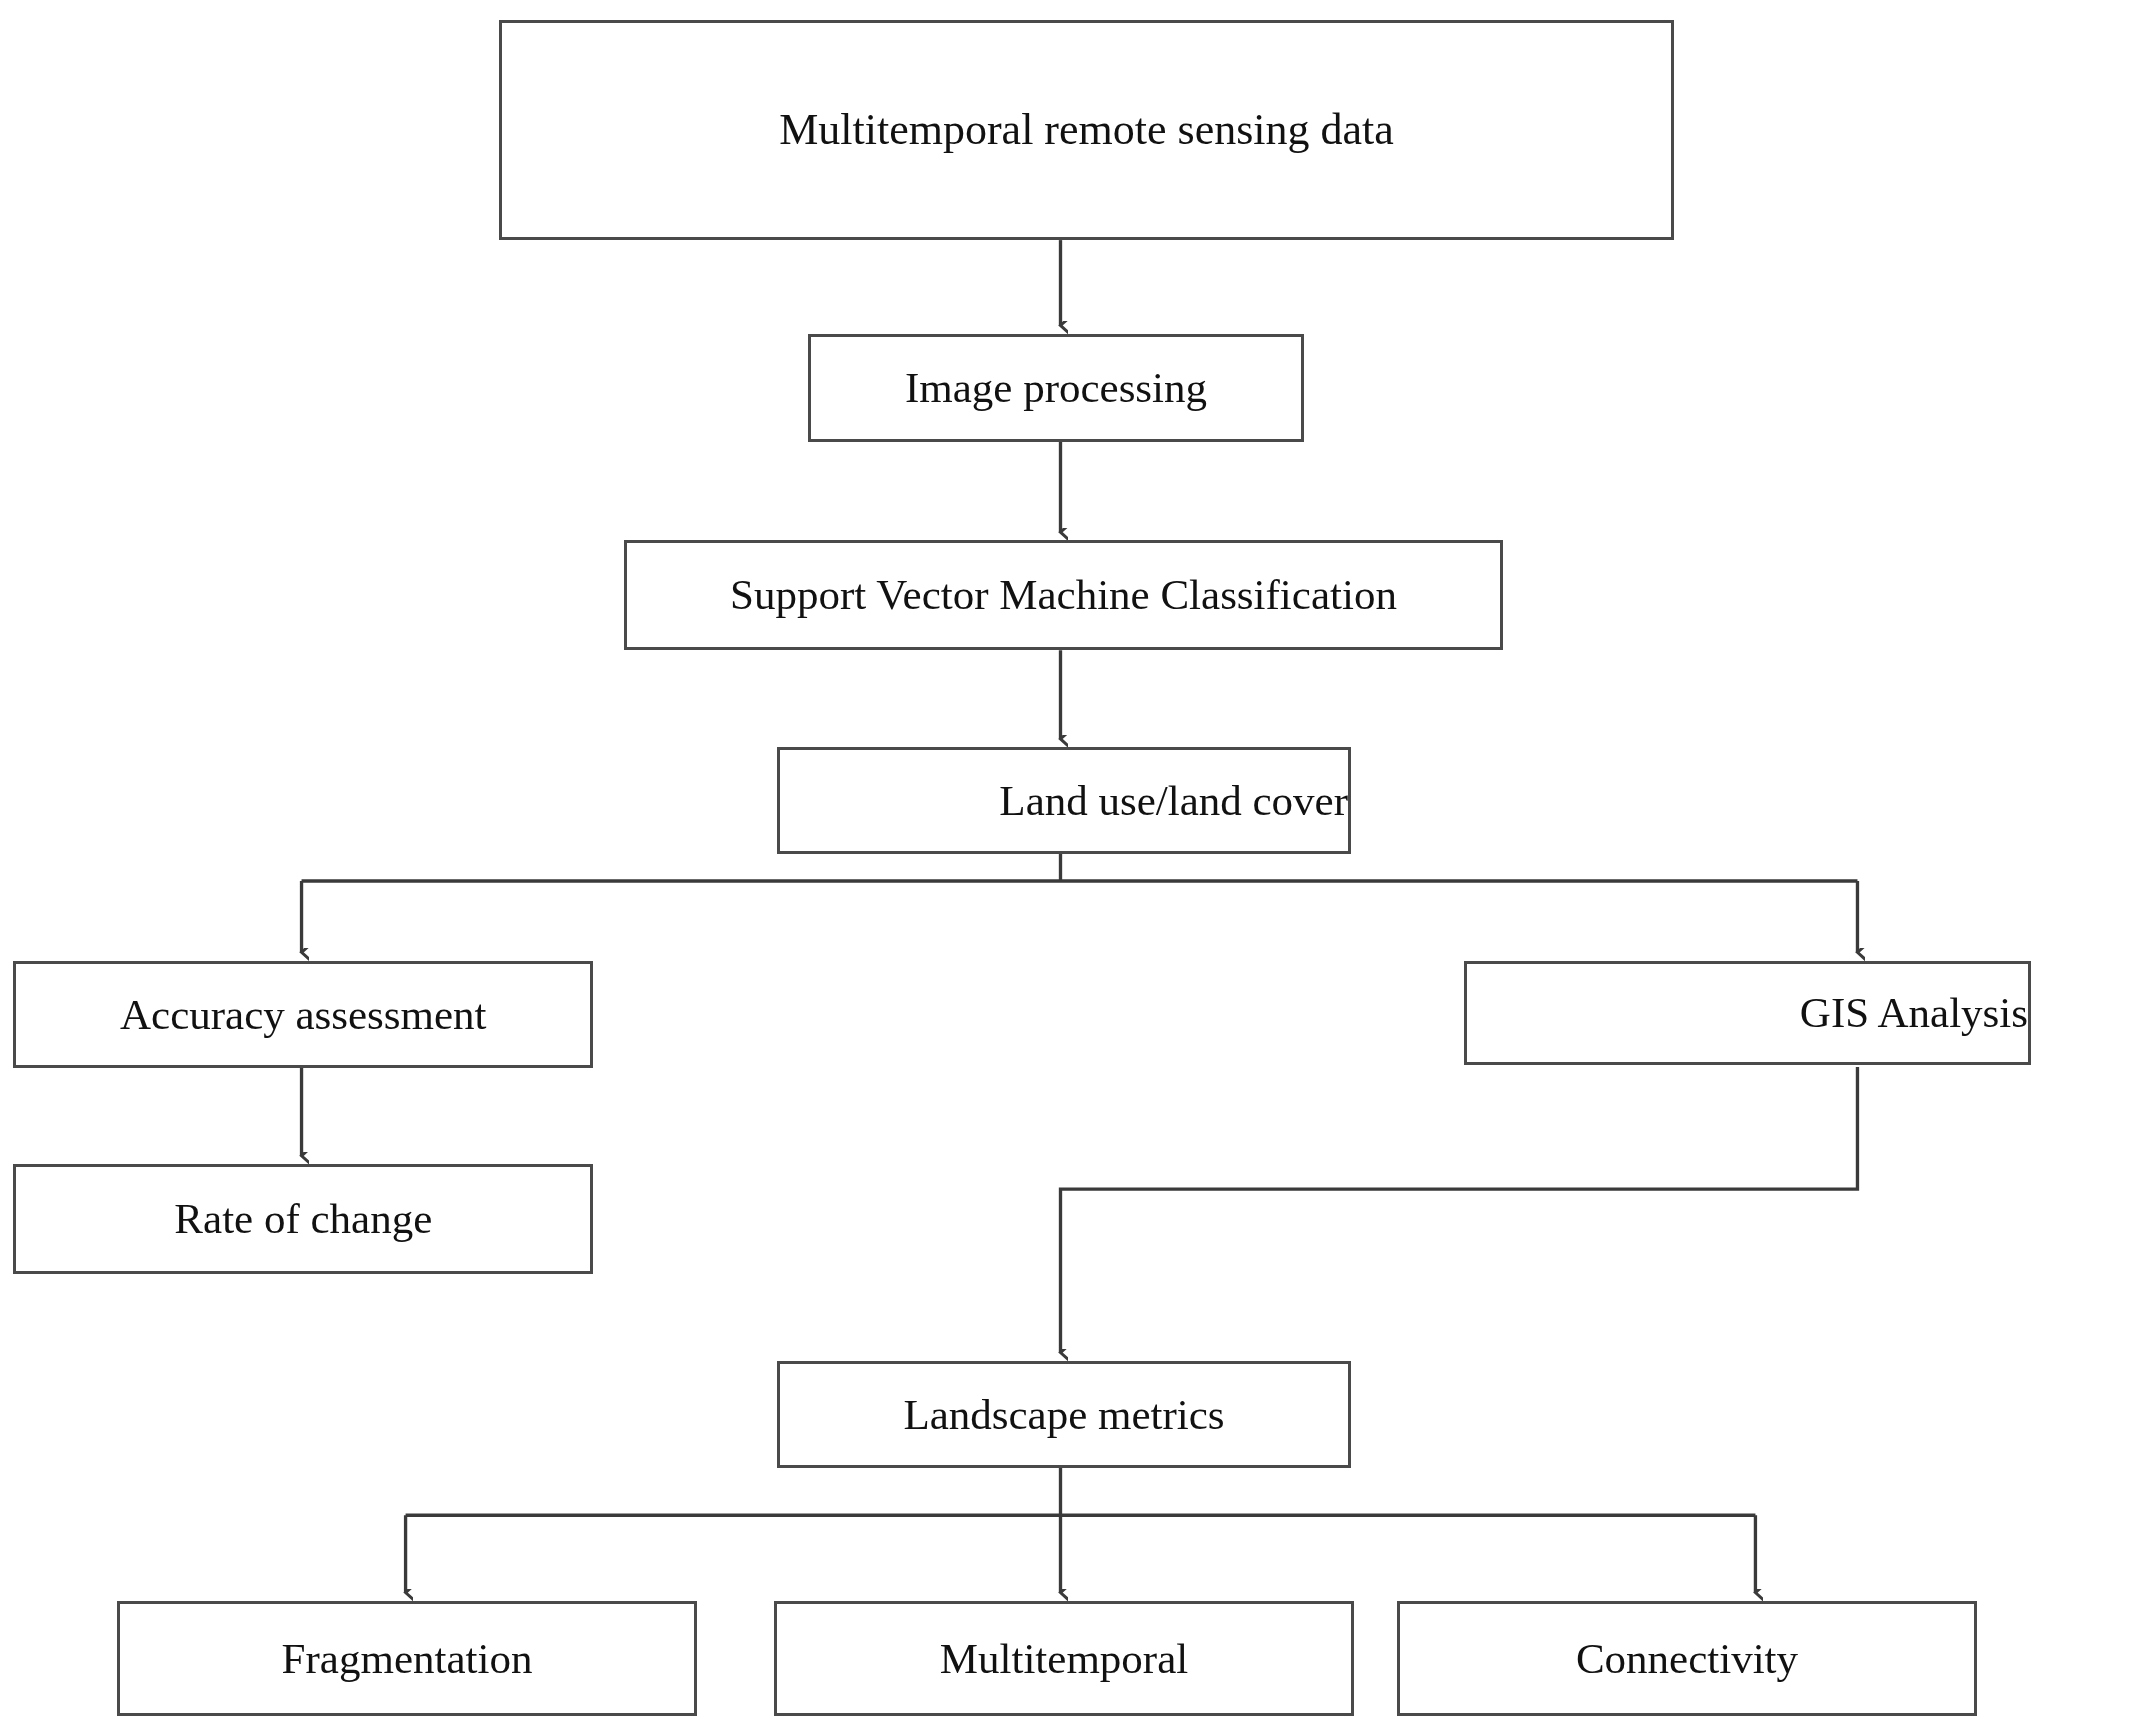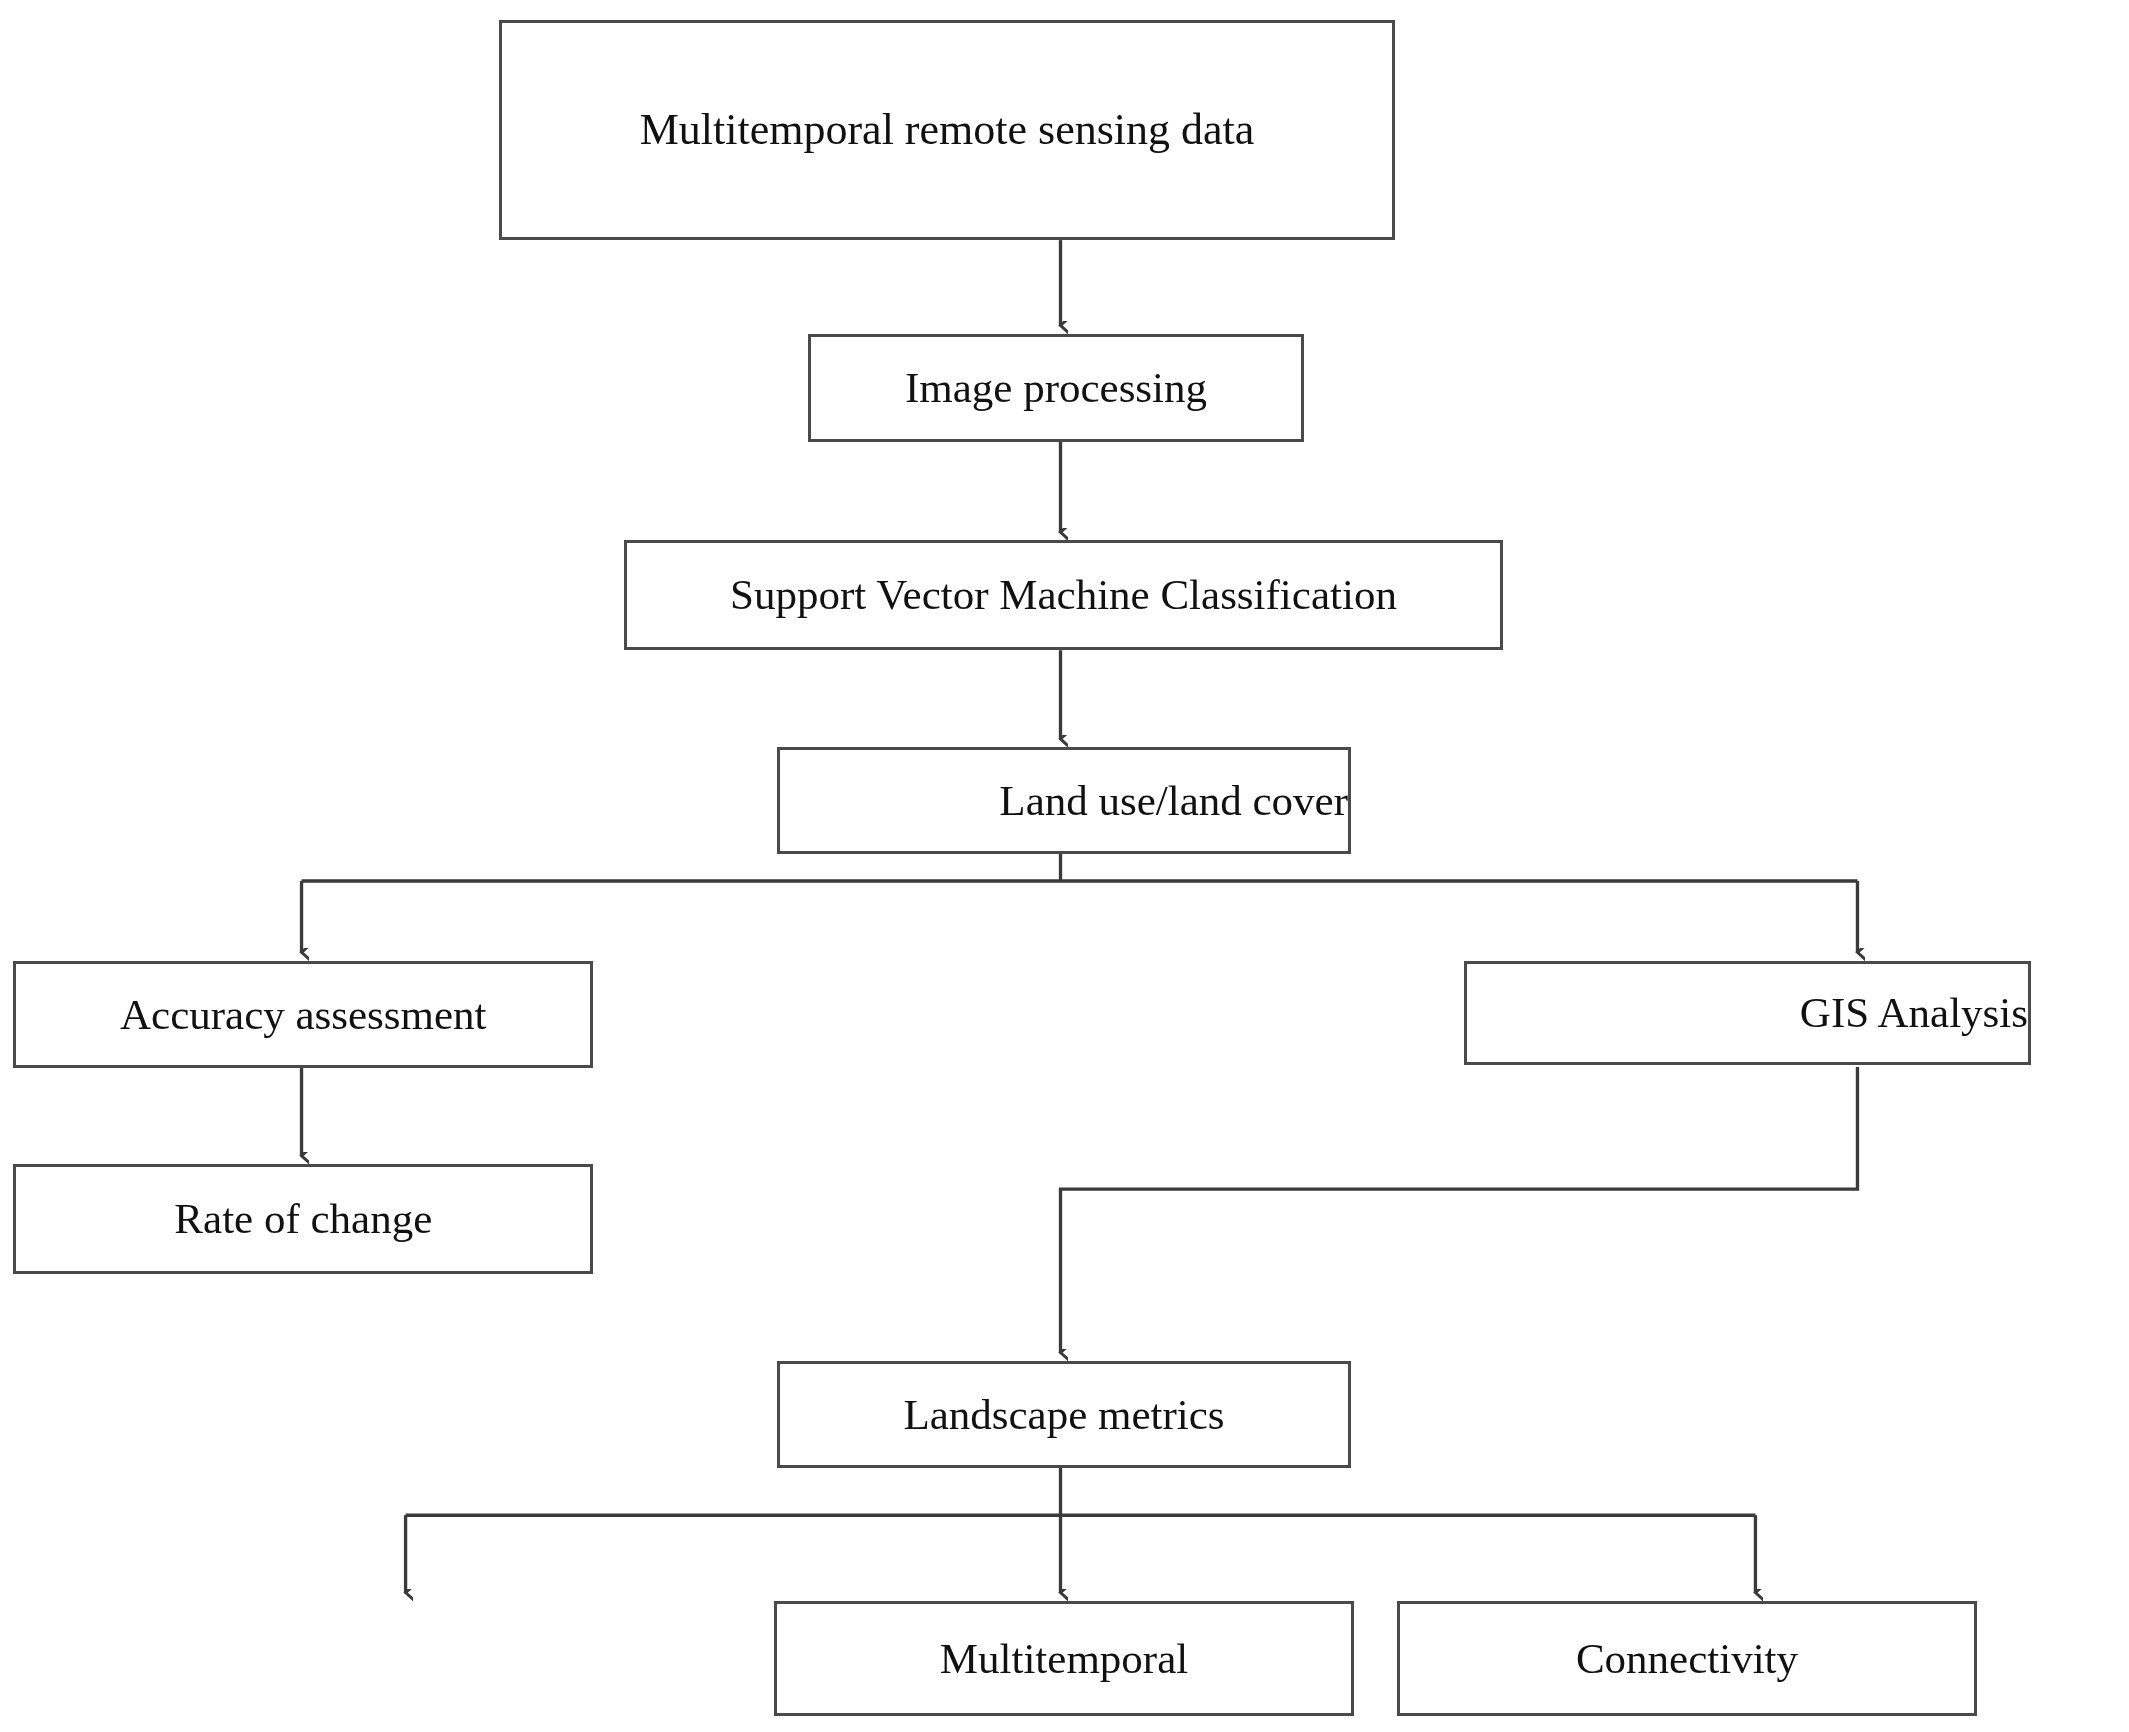--- a/index.html
+++ b/index.html
@@ -71,21 +71,21 @@
 
       <path d="M 2785 1600 L 2785 1783 L 1590 1783 L 1590 2028" marker-end="url(#arrowhead)"></path>
 
       <path d="M 1590 2200 L 1590 2388" marker-end="url(#arrowhead)"></path>
       <path d="M 608 2272 L 2632 2272"></path>
       <path d="M 608 2272 L 608 2388" marker-end="url(#arrowhead)"></path>
       <path d="M 2632 2272 L 2632 2388" marker-end="url(#arrowhead)"></path>
     </g>
   </svg>
 
-  <div class="node fs-big" style="left:499px; top:20px; width:896px; height:220px;align-items:center;">
+  <div class="node fs-big" style="left:499px; top:20px; width:1175px; height:220px;align-items:center;">
     <span class="line">Multitemporal remote sensing data</span>
   </div>
 
   <div class="node fs-std" style="left:808px; top:334px; width:496px; height:108px;">
     <span class="line">Image processing</span>
   </div>
 
   <div class="node fs-std" style="left:624px; top:540px; width:879px; height:110px;">
     <span class="line">Support Vector Machine Classification</span>
   </div>
@@ -103,20 +103,23 @@
   </div>
 
   <div class="node fs-std" style="left:13.3px; top:1164px; width:580px; height:110px;justify-content:center;">
     <span class="line">Rate of change</span>
   </div>
 
   <div class="node fs-std" style="left:777px; top:1361px; width:574px; height:107px;">
     <span class="line">Landscape metrics</span>
   </div>
 
+  <div class="node fs-std" style="left:117px; top:1601px; width:580px; height:115px;">
+    <span class="line">Fragmentation</span>
+  </div>
 
   <div class="node fs-std" style="left:774px; top:1601px; width:580px; height:115px;">
     <span class="line">Multitemporal</span>
   </div>
 
   <div class="node fs-std" style="left:1397px; top:1601px; width:580px; height:115px;">
     <span class="line">Connectivity</span>
   </div>
 
 </div>

